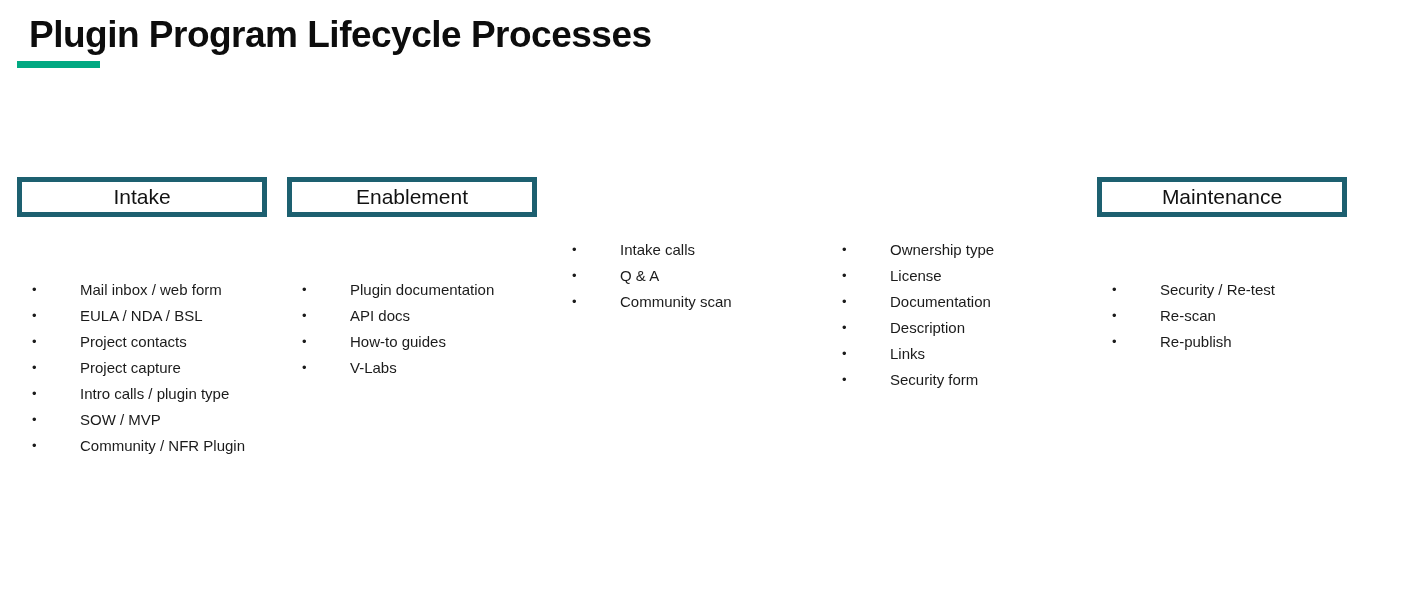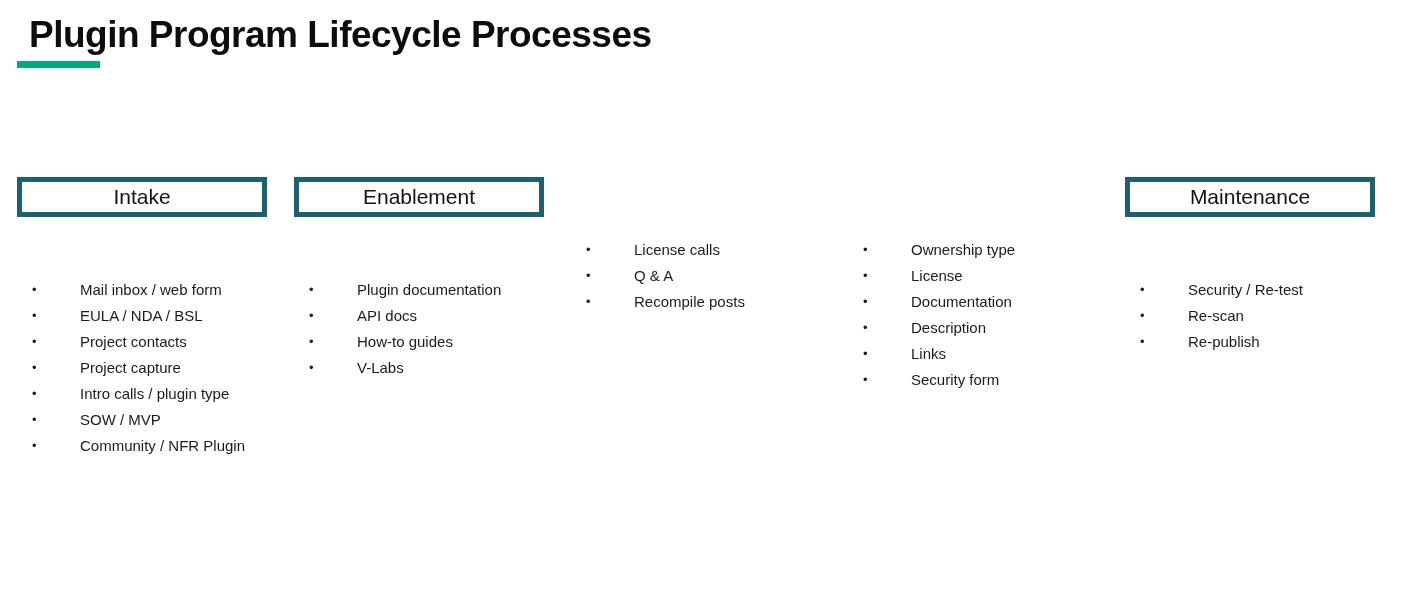--- a/index.html
+++ b/index.html
@@ -35,21 +35,21 @@
     top: 61px;
     width: 83px;
     height: 7px;
     background: var(--accent);
   }
   .columns {
     position: absolute;
     left: 17px;
     top: 177px;
     display: flex;
-    gap: 27px;
+    gap: 20px;
   }
   .column { width: 250px; flex: 0 0 250px; }
   .stage-header {
     box-sizing: border-box;
     height: 40px;
     border: 5px solid var(--box-border);
     background: #ffffff;
     display: flex;
     align-items: center;
     justify-content: center;
@@ -142,29 +142,29 @@
           <li>
             <span class="bullet">•</span>
             <span class="item-text">V-Labs</span>
           </li>
         </ul>
       </div>
       <div class="column">
         <ul class="stage-items">
           <li>
             <span class="bullet">•</span>
-            <span class="item-text">License calls</span>
+            <span class="item-text">Intake calls</span>
           </li>
           <li>
             <span class="bullet">•</span>
             <span class="item-text">Q &amp; A</span>
           </li>
           <li>
             <span class="bullet">•</span>
-            <span class="item-text">Recompile posts</span>
+            <span class="item-text">Community scan</span>
           </li>
         </ul>
       </div>
       <div class="column">
         <ul class="stage-items">
           <li>
             <span class="bullet">•</span>
             <span class="item-text">Ownership type</span>
           </li>
           <li>

